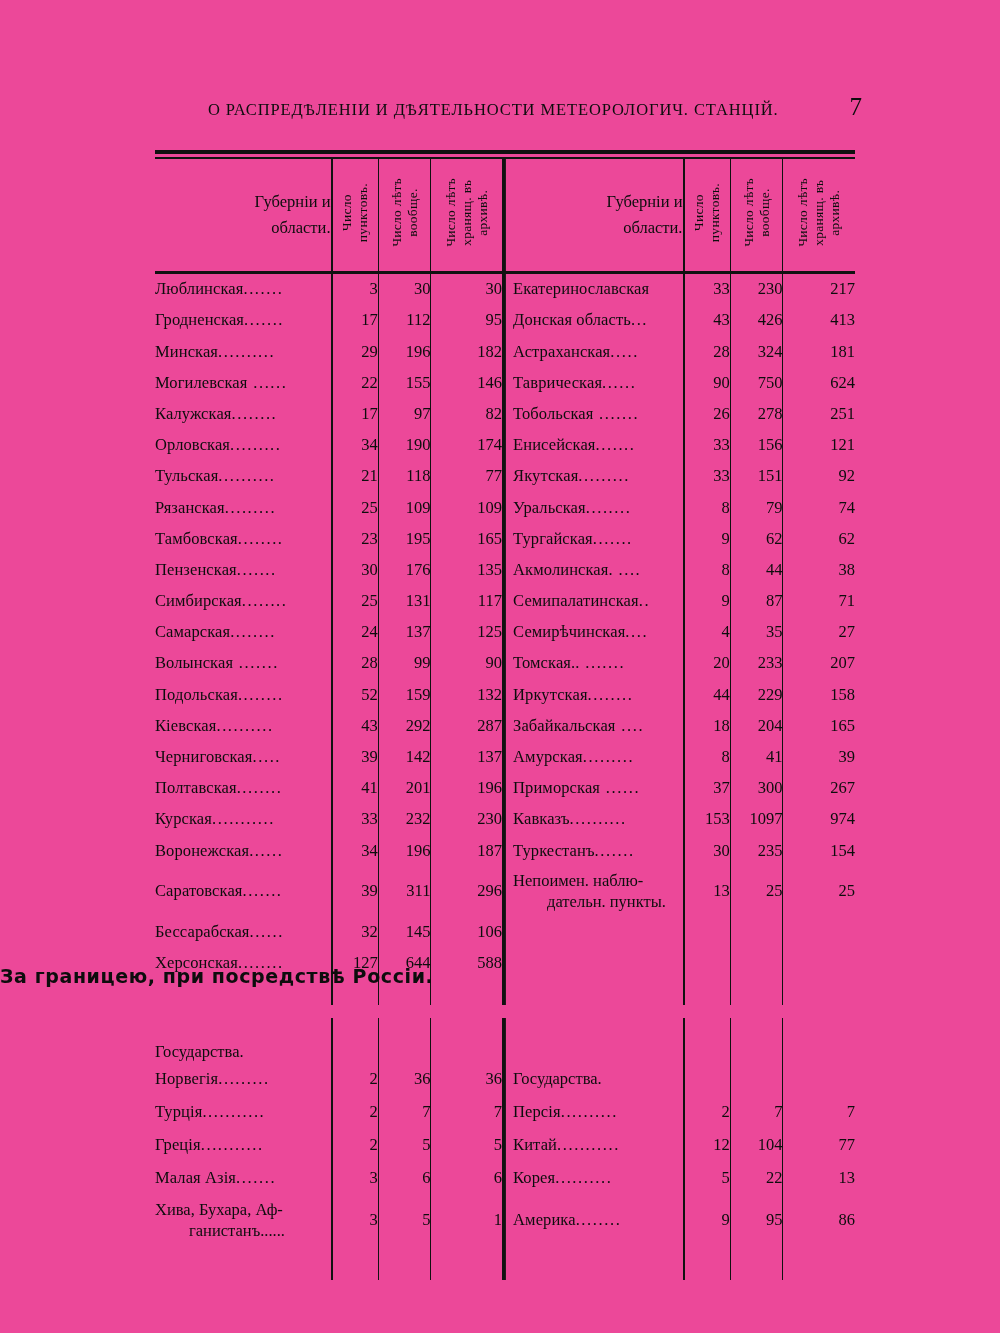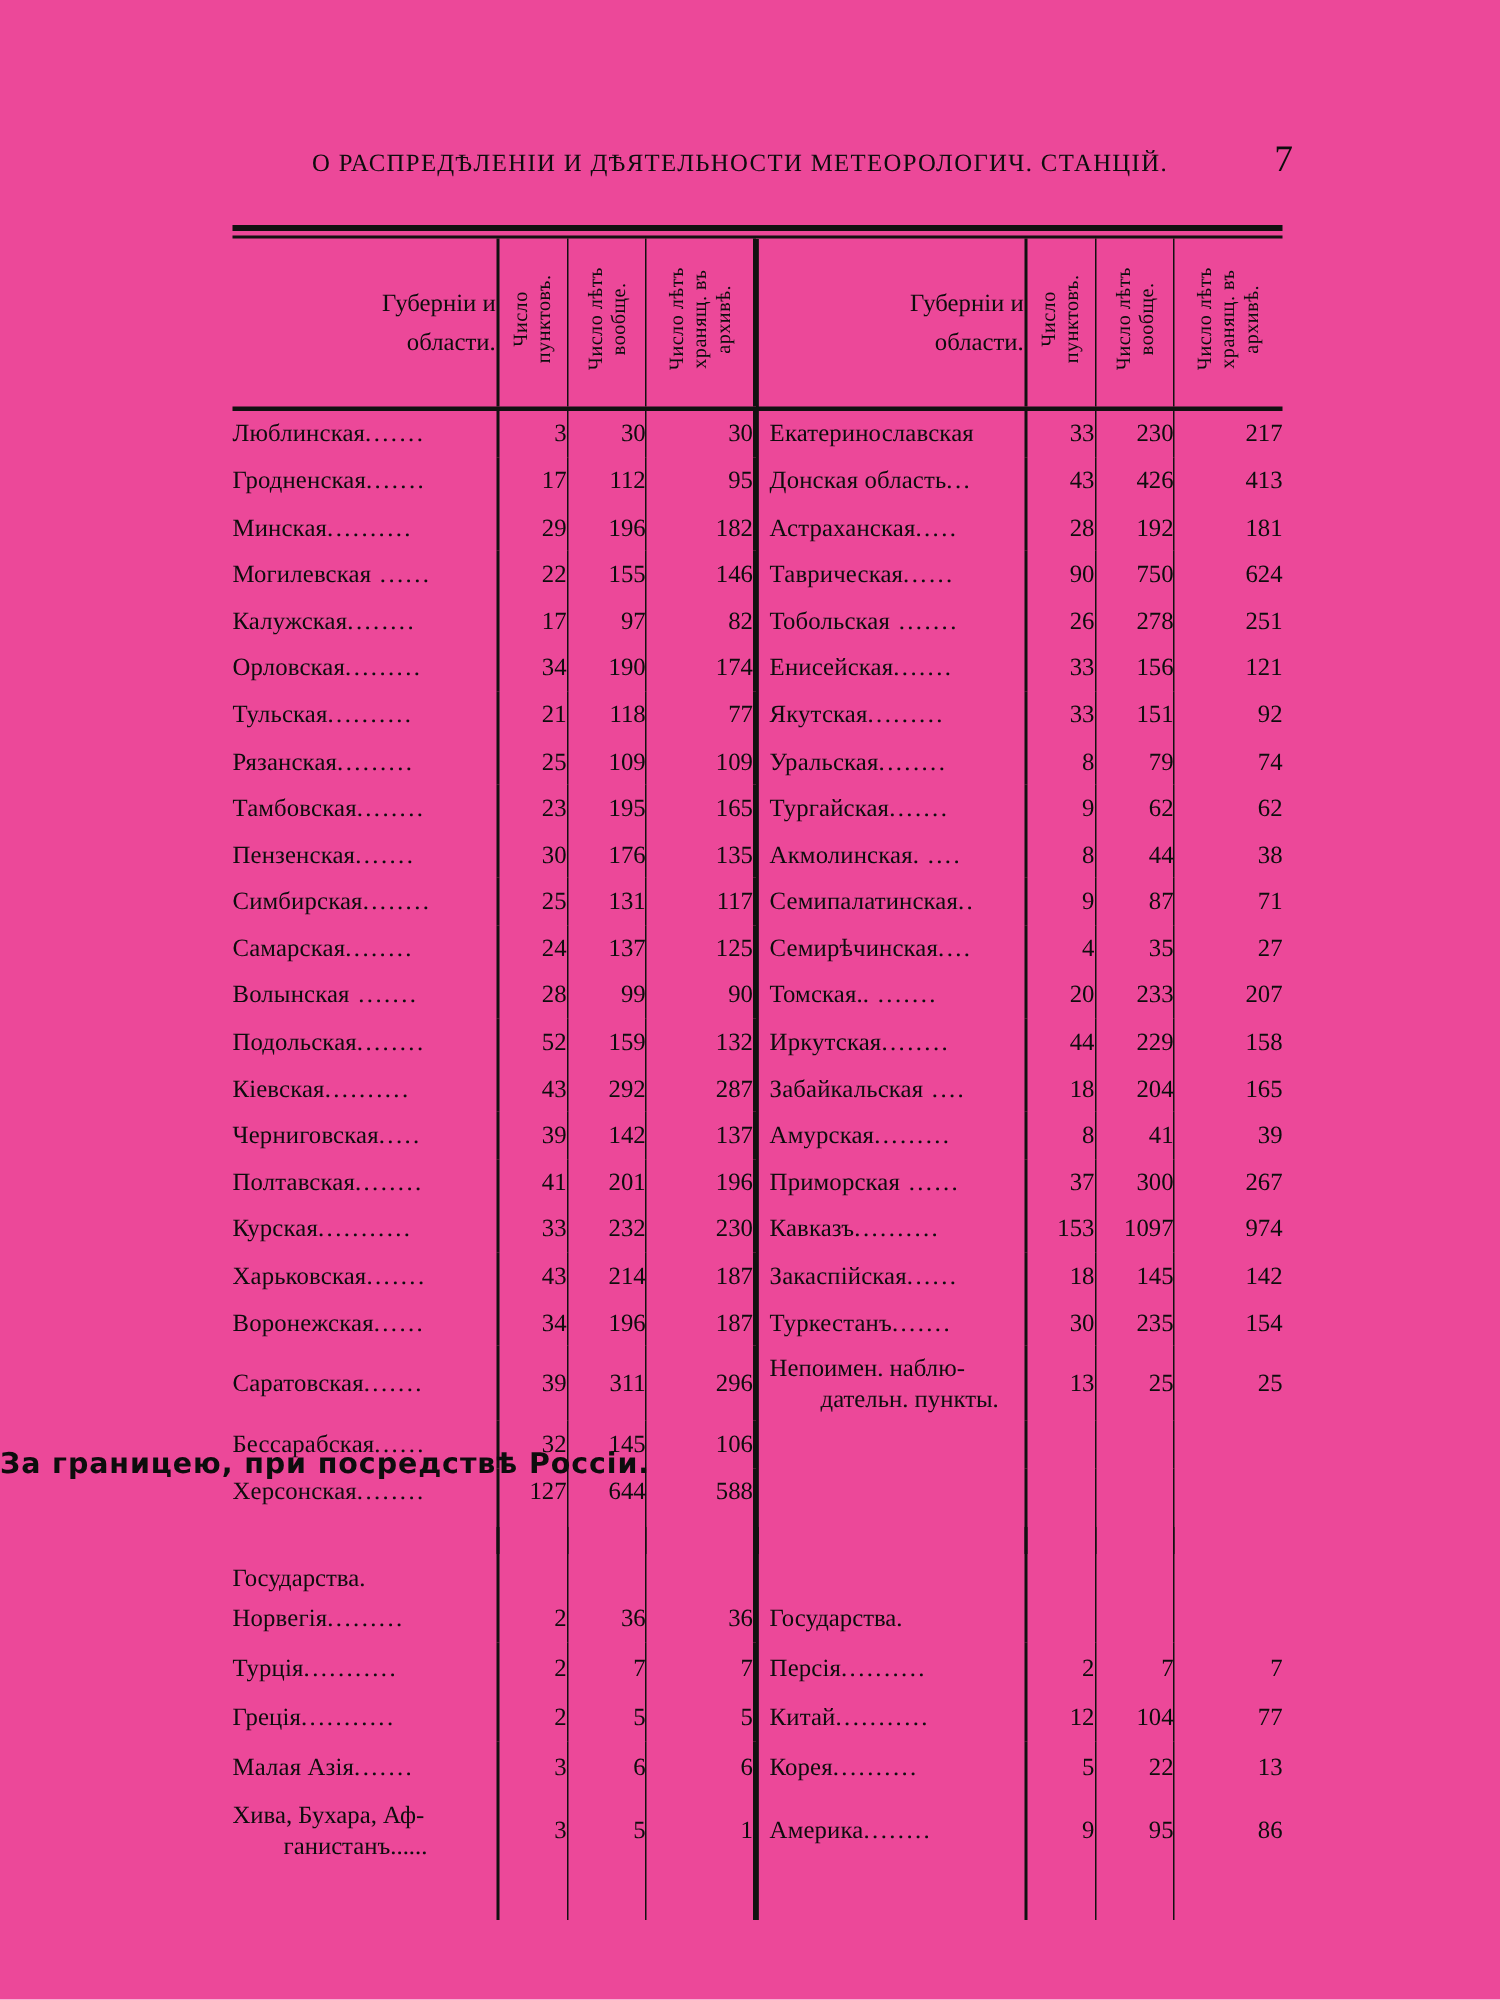--- a/index.html
+++ b/index.html
@@ -275,21 +275,21 @@
             <td class="r-num vr">413</td>
           </tr>
           <tr class="datarow">
             <td class="r-name ">Минская<span class="lead">..........</span></td>
             <td class="r-num vr-h">29</td>
             <td class="r-num vr">196</td>
             <td class="r-num vr">182</td>
             <td class="vr-dbl"></td>
             <td class="r-name ">Астраханская<span class="lead">.....</span></td>
             <td class="r-num vr-h">28</td>
-            <td class="r-num vr">192</td>
+            <td class="r-num vr">324</td>
             <td class="r-num vr">181</td>
           </tr>
           <tr class="datarow">
             <td class="r-name ">Могилевская<span class="lead"> ......</span></td>
             <td class="r-num vr-h">22</td>
             <td class="r-num vr">155</td>
             <td class="r-num vr">146</td>
             <td class="vr-dbl"></td>
             <td class="r-name ">Таврическая<span class="lead">......</span></td>
             <td class="r-num vr-h">90</td>
@@ -442,31 +442,20 @@
           <tr class="datarow">
             <td class="r-name ">Курская<span class="lead">...........</span></td>
             <td class="r-num vr-h">33</td>
             <td class="r-num vr">232</td>
             <td class="r-num vr">230</td>
             <td class="vr-dbl"></td>
             <td class="r-name ">Кавказъ<span class="lead">..........</span></td>
             <td class="r-num vr-h">153</td>
             <td class="r-num vr">1097</td>
             <td class="r-num vr">974</td>
-          </tr>
-          <tr class="datarow">
-            <td class="r-name ">Харьковская<span class="lead">.......</span></td>
-            <td class="r-num vr-h">43</td>
-            <td class="r-num vr">214</td>
-            <td class="r-num vr">187</td>
-            <td class="vr-dbl"></td>
-            <td class="r-name ">Закаспійская<span class="lead">......</span></td>
-            <td class="r-num vr-h">18</td>
-            <td class="r-num vr">145</td>
-            <td class="r-num vr">142</td>
           </tr>
           <tr class="datarow">
             <td class="r-name ">Воронежская<span class="lead">......</span></td>
             <td class="r-num vr-h">34</td>
             <td class="r-num vr">196</td>
             <td class="r-num vr">187</td>
             <td class="vr-dbl"></td>
             <td class="r-name ">Туркестанъ<span class="lead">.......</span></td>
             <td class="r-num vr-h">30</td>
             <td class="r-num vr">235</td>

